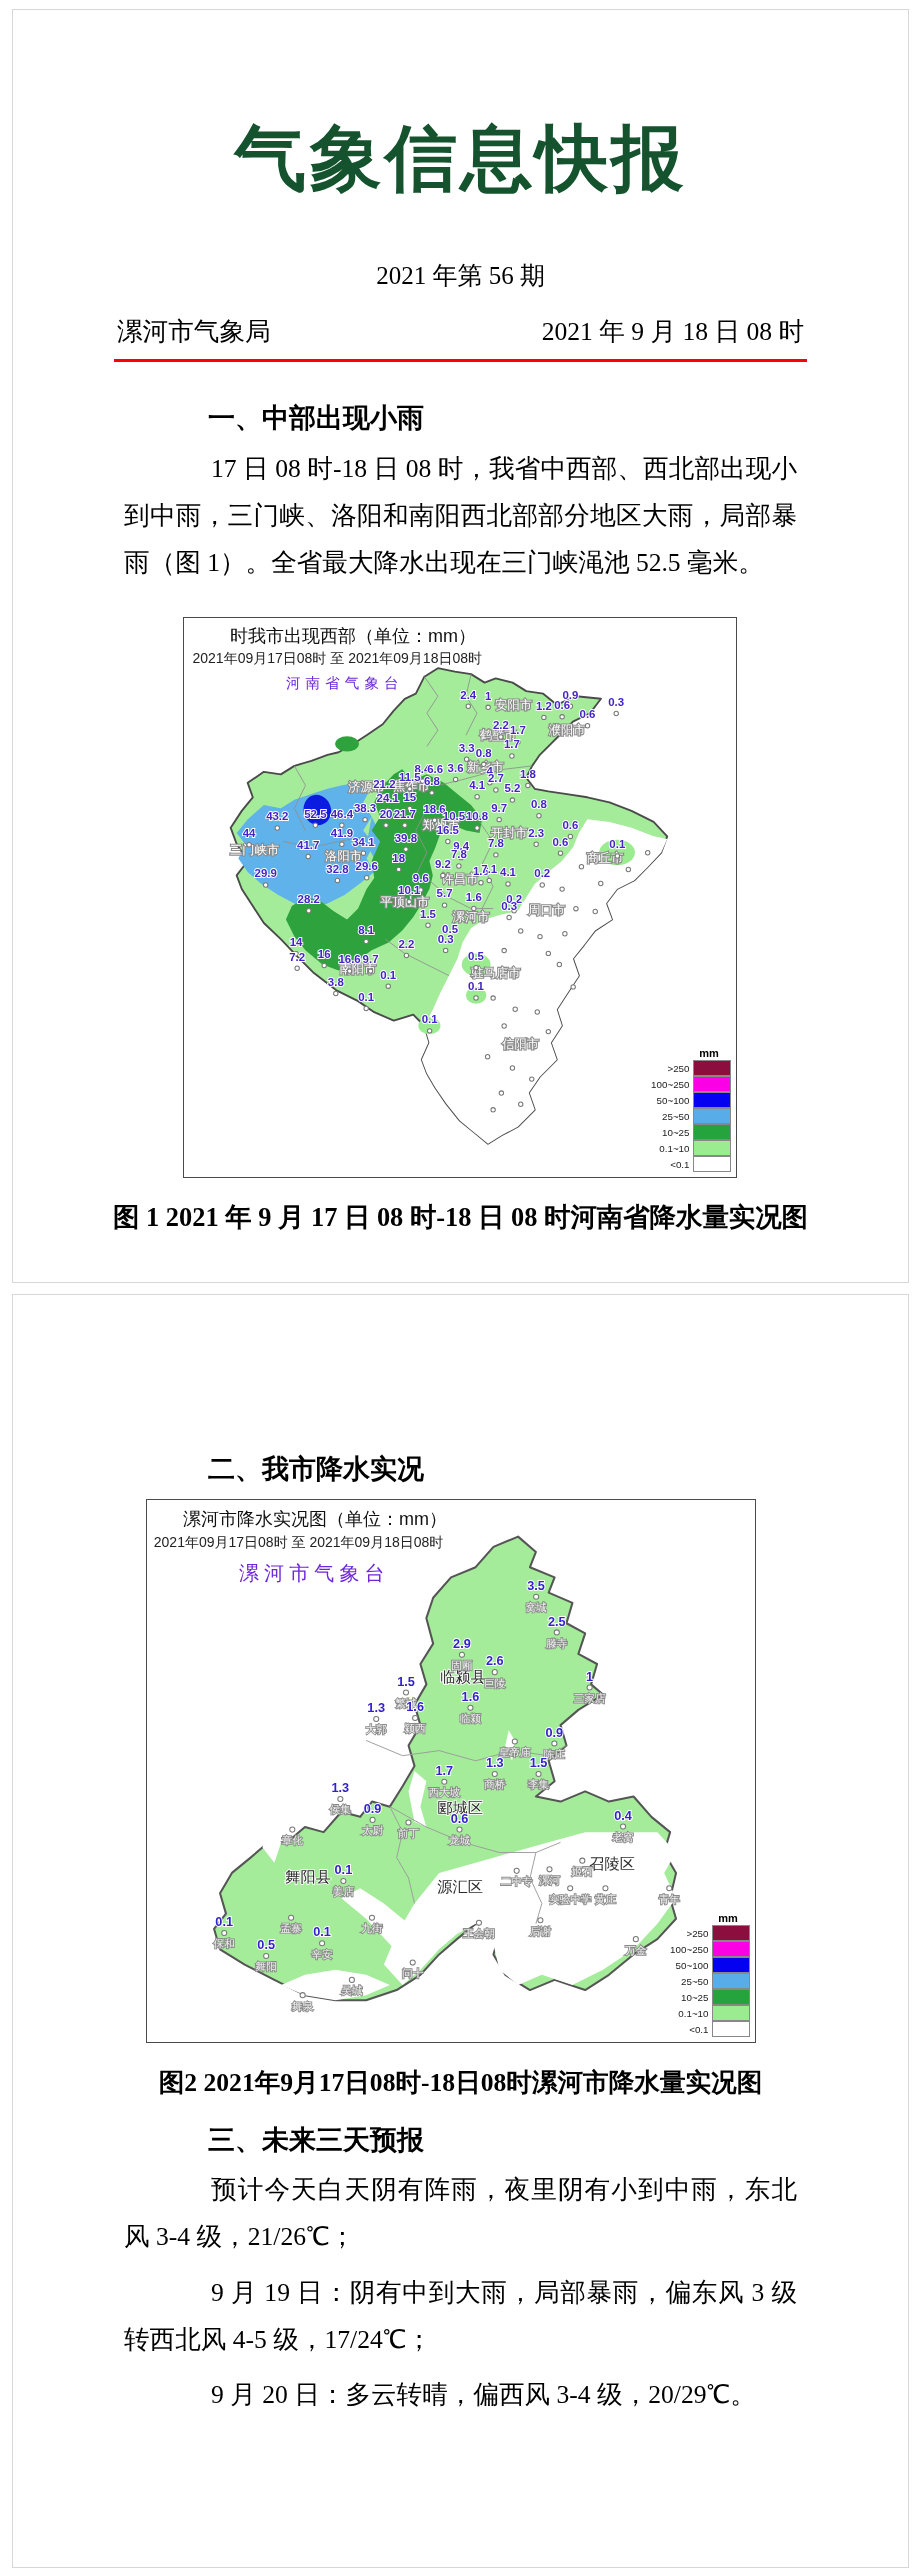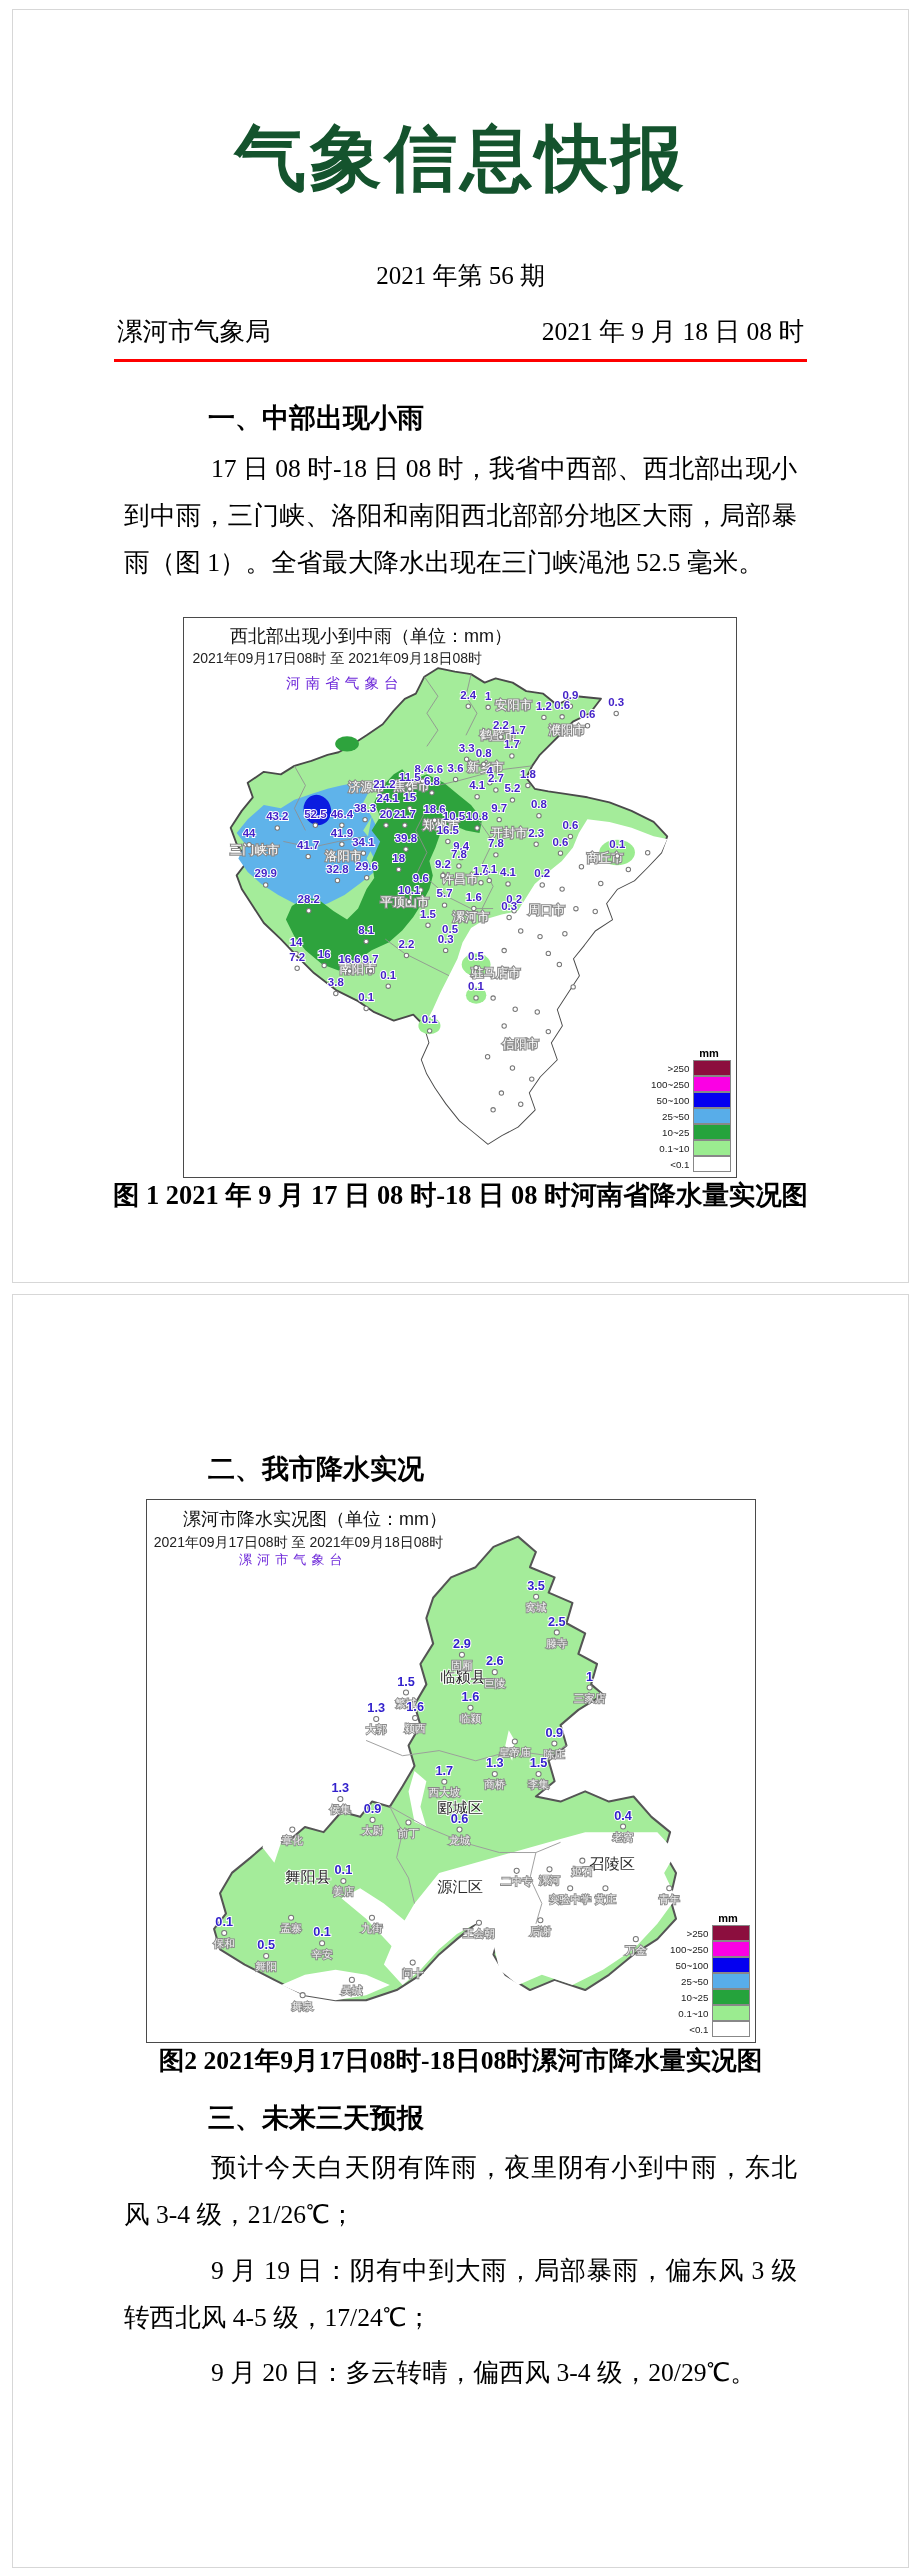--- a/index.html
+++ b/index.html
@@ -21,49 +21,49 @@
   #map2 { width:610px; height:544px; margin:12px 0 0 133px; }
   .mapbox svg { position:absolute; left:0; top:0; width:100%; height:100%; }
   .map-title { position:absolute; z-index:3; font-family:"Liberation Sans", sans-serif; color:#111; }
   #map1 .map-title { left:46px; top:6.8px; font-size:18px; }
   #map2 .map-title { left:36px; top:7.7px; font-size:18px; }
   .map-period { position:absolute; z-index:3; font-family:"Liberation Sans", sans-serif; color:#222; }
   #map1 .map-period { left:8.5px; top:32px; font-size:14px; }
   #map2 .map-period { left:6.8px; top:34px; font-size:14px; }
   .map-wm { position:absolute; z-index:3; font-family:"Liberation Serif", serif; color:#6d28d9; letter-spacing:5.1px; }
   #map1 .map-wm { left:102px; top:56px; font-size:14.5px; }
-  #map2 .map-wm { left:92px; top:51px; font-size:13px; }
+  #map2 .map-wm { left:92px; top:60px; font-size:20px; }
 
   .legend { position:absolute; z-index:4; right:5.1px; bottom:4.3px; font-family:"Liberation Sans", sans-serif; }
   .lg-title { text-align:right; font-size:11px; font-weight:bold; padding-right:12px; margin-bottom:1.7px; }
   .lg-row { display:flex; align-items:center; justify-content:flex-end; }
   .lg-label { font-size:9.8px; color:#222; margin-right:3.4px; }
   .lg-swatch { width:38px; height:16px; border:0.4px solid #888; }
 
-  .fig-caption { text-align:center; font-size:26.4px; font-weight:bold; }
+  .fig-caption { margin-top:22px; text-align:center; font-size:26.4px; font-weight:bold; }
   #page2 .fig-caption { font-size:25.6px; }
   .pad-top { padding-top:118px; }
 </style>
 </head>
 <body>
 
 <div class="page" id="page1">
   <h1 class="doc-title">气象信息快报</h1>
   <div class="issue-line">2021 年第 56 期</div>
   <div class="org-row">
     <span>漯河市气象局</span>
     <span>2021 年 9 月 18 日 08 时</span>
   </div>
   <div class="red-rule"></div>
 
   <h2 class="sec">一、中部出现小雨</h2>
   <p class="par">17 日 08 时-18 日 08 时，我省中西部、西北部出现小到中雨，三门峡、洛阳和南阳西北部部分地区大雨，局部暴雨（图 1）。全省最大降水出现在三门峡渑池 52.5 毫米。</p>
 
   <figure class="mapbox" id="map1">
-    <div class="map-title">西北部出现小到中雨（单位：mm）</div>
+    <div class="map-title">时我市出现西部（单位：mm）</div>
     <div class="map-period">2021年09月17日08时  至  2021年09月18日08时</div>
     <div class="map-wm">河南省气象台</div>
     <svg id="map1-svg" viewBox="0 0 650 658">
 
       <path fill="#a4ec9a" stroke="#4a4a4a" stroke-width="2.2" stroke-linejoin="round" d="M195,151 215,138 234,125 247,109 260,95 273,89 283,69 299,59 319,63 338,66 354,76 367,71 387,76 403,86 423,89 439,102 462,92 491,95 478,112 458,122 445,135 432,148 419,161 410,174 403,188 413,201 429,204 449,207 475,211 501,217 527,227 553,240 569,257 562,276 546,293 530,309 510,319 497,336 504,355 484,368 471,385 458,401 465,421 452,441 439,461 445,480 432,500 439,520 419,540 406,559 413,579 393,599 374,609 358,619 341,605 325,592 309,572 296,553 286,536 280,520 289,500 283,480 270,467 247,474 224,464 205,451 179,438 153,418 133,398 114,378 94,359 81,339 68,319 62,303 75,286 62,266 55,247 68,227 81,211 75,194 94,181 114,184 130,174 150,168 169,161 182,158 Z"></path>
 
       <path fill="#ffffff" d="M475,237 501,240 527,247 553,257 569,260 562,276 546,293 530,309 510,319 497,336 504,355 484,368 471,385 458,401 465,421 452,441 439,461 445,480 432,500 439,520 419,540 406,559 413,579 393,599 374,609 358,619 341,605 325,592 309,572 296,553 286,536 280,520 289,500 283,480 293,461 302,441 312,421 322,401 328,382 338,365 354,355 374,349 393,345 403,329 413,313 429,299 445,286 458,270 465,253 Z"></path>
 
       <path fill="#5fb3ea" d="M75,237 94,220 114,224 130,214 150,207 169,201 185,197 202,194 218,204 211,217 221,234 211,250 224,266 215,283 224,299 234,276 224,299 208,312 189,326 169,336 150,342 130,336 111,326 91,313 75,299 64,283 72,266 62,253 Z"></path>
       <path fill="#5fb3ea" d="M221,234 234,260 254,276 247,292 234,296 224,283 215,266 Z"></path>

